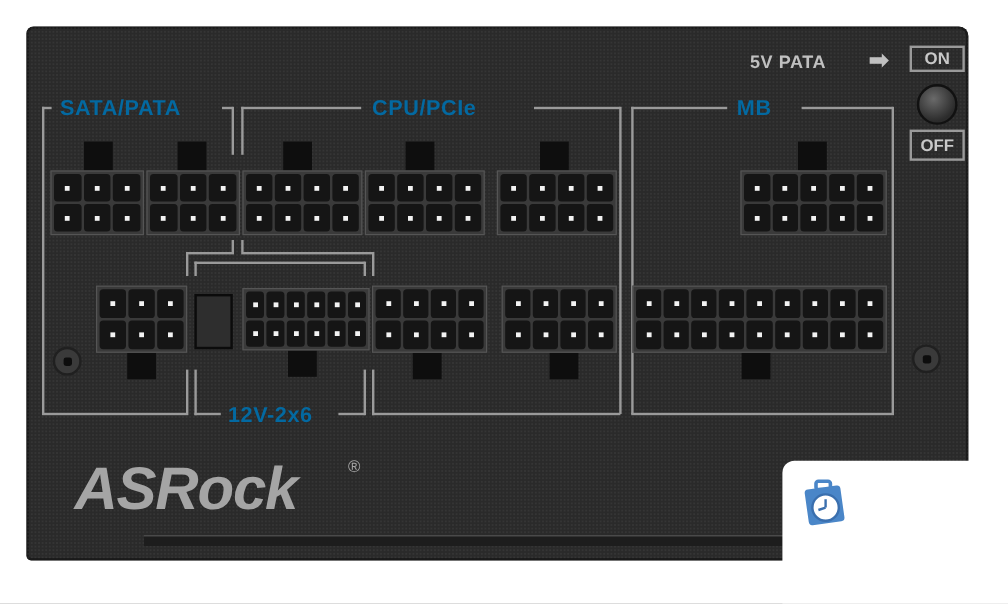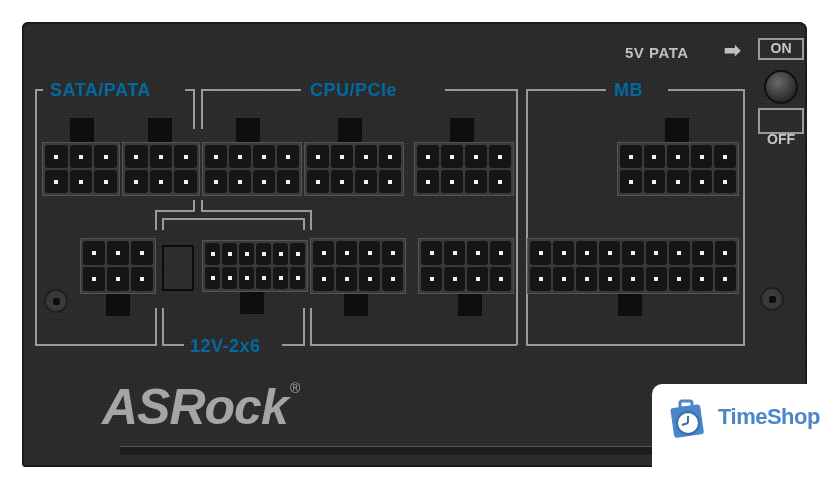--- a/index.html
+++ b/index.html
@@ -14,21 +14,21 @@
   .conn{position:absolute;background:#121212;border:2px solid #0b0b0b;box-sizing:border-box;}
   .grid{position:absolute;display:grid;gap:2px;background:#3a3a3a;padding:2px;border:1px solid #555;box-sizing:border-box;}
   .pin{background:#151515;display:flex;align-items:center;justify-content:center;border-radius:3px;}
   .pin::after{content:"";width:4px;height:4px;background:#f2f2f2;}
   .latch{position:absolute;background:#0e0e0e;}
   .screw{position:absolute;width:24px;height:24px;border-radius:50%;background:#3a3a3a;border:2px solid #202020;box-sizing:border-box;}
   .screw::after{content:"";position:absolute;left:7px;top:7px;width:7px;height:7px;background:#0d0d0d;border-radius:2px;}
   .switch-box{position:absolute;border:2px solid #9a9a9a;border-top:none;color:#c8c8c8;font-weight:bold;font-size:14px;text-align:center;box-sizing:border-box;}
   .btn{position:absolute;left:764px;top:70px;width:34px;height:34px;border-radius:50%;
     background:radial-gradient(circle at 40% 35%, #6a6a6a, #2b2b2b 70%);border:2px solid #111;box-sizing:border-box;}
-  .brand{position:absolute;left:62px;top:378px;color:#a5a5a5;font-weight:bold;font-size:50px;letter-spacing:-1px;font-style:italic;margin-left:40px;}
+  .brand{position:absolute;left:62px;top:378px;color:#a5a5a5;font-weight:bold;font-size:50px;letter-spacing:-1px;font-style:italic;}
   .reg{position:absolute;left:290px;top:380px;color:#a5a5a5;font-size:14px;}
   .shop{position:absolute;left:652px;top:384px;width:188px;height:119px;background:#fff;border-radius:10px 0 0 0;}
   .shop-text{position:absolute;left:66px;top:20px;color:#4a86c8;font-size:22px;font-weight:bold;letter-spacing:-0.5px;}
   .shop-icon{position:absolute;left:14px;top:14px;width:44px;height:44px;}
 </style>
 </head>
 <body>
 
 <div class="panel"></div>
 <div class="bottom-lip"></div>
@@ -72,21 +72,21 @@
 
 <div class="lbl" style="left:50px;top:80px;">SATA/PATA</div>
 <div class="lbl" style="left:310px;top:80px;">CPU/PCIe</div>
 <div class="lbl" style="left:614px;top:80px;">MB</div>
 <div class="lbl" style="left:190px;top:336px;">12V-2x6</div>
 
 <div class="lbl" style="left:625px;top:44px;font-size:15px;color:#c0c0c0;">5V PATA</div>
 <div class="lbl" style="left:724px;top:38px;font-size:20px;color:#c0c0c0;">➡</div>
 <div class="switch-box" style="left:758px;top:38px;width:46px;height:22px;border-top:2px solid #9a9a9a;"><span>ON</span></div>
 <div class="btn"></div>
-<div class="switch-box" style="left:758px;top:108px;width:46px;height:26px;border-top:2px solid #9a9a9a;padding-top:21px;"><span>OFF</span></div>
+<div class="switch-box" style="left:758px;top:108px;width:46px;height:26px;border-top:2px solid #9a9a9a;padding-top:3px;"><span>OFF</span></div>
 
 <div id="connectors">
     <div class="latch" style="left: 70px; top: 118px; width: 24px; height: 26px;"></div>
     <div class="grid" style="left: 42px; top: 142px; width: 78px; height: 54px; grid-template-columns: repeat(3, 1fr); grid-template-rows: repeat(2, 1fr);">
       <div class="pin"></div>
       <div class="pin"></div>
       <div class="pin"></div>
       <div class="pin"></div>
       <div class="pin"></div>
       <div class="pin"></div>
@@ -223,14 +223,13 @@
 <div class="reg">®</div>
 
 <div class="shop">
   <svg class="shop-icon" viewBox="0 0 44 44">
     <rect x="6" y="8" width="30" height="30" rx="3" fill="#4a86c8" transform="rotate(-8 22 22)"></rect>
     <rect x="14" y="3" width="12" height="7" rx="2" fill="none" stroke="#4a86c8" stroke-width="3"></rect>
     <circle cx="22" cy="25" r="11" fill="#fff" stroke="#3a6fae" stroke-width="2"></circle>
     <line x1="22" y1="25" x2="22" y2="18" stroke="#3a6fae" stroke-width="2"></line>
     <line x1="22" y1="25" x2="16" y2="27" stroke="#3a6fae" stroke-width="2"></line>
   </svg>
-  <div class="shop-text">TimeShop</div>
 </div>
 
 </body></html>

